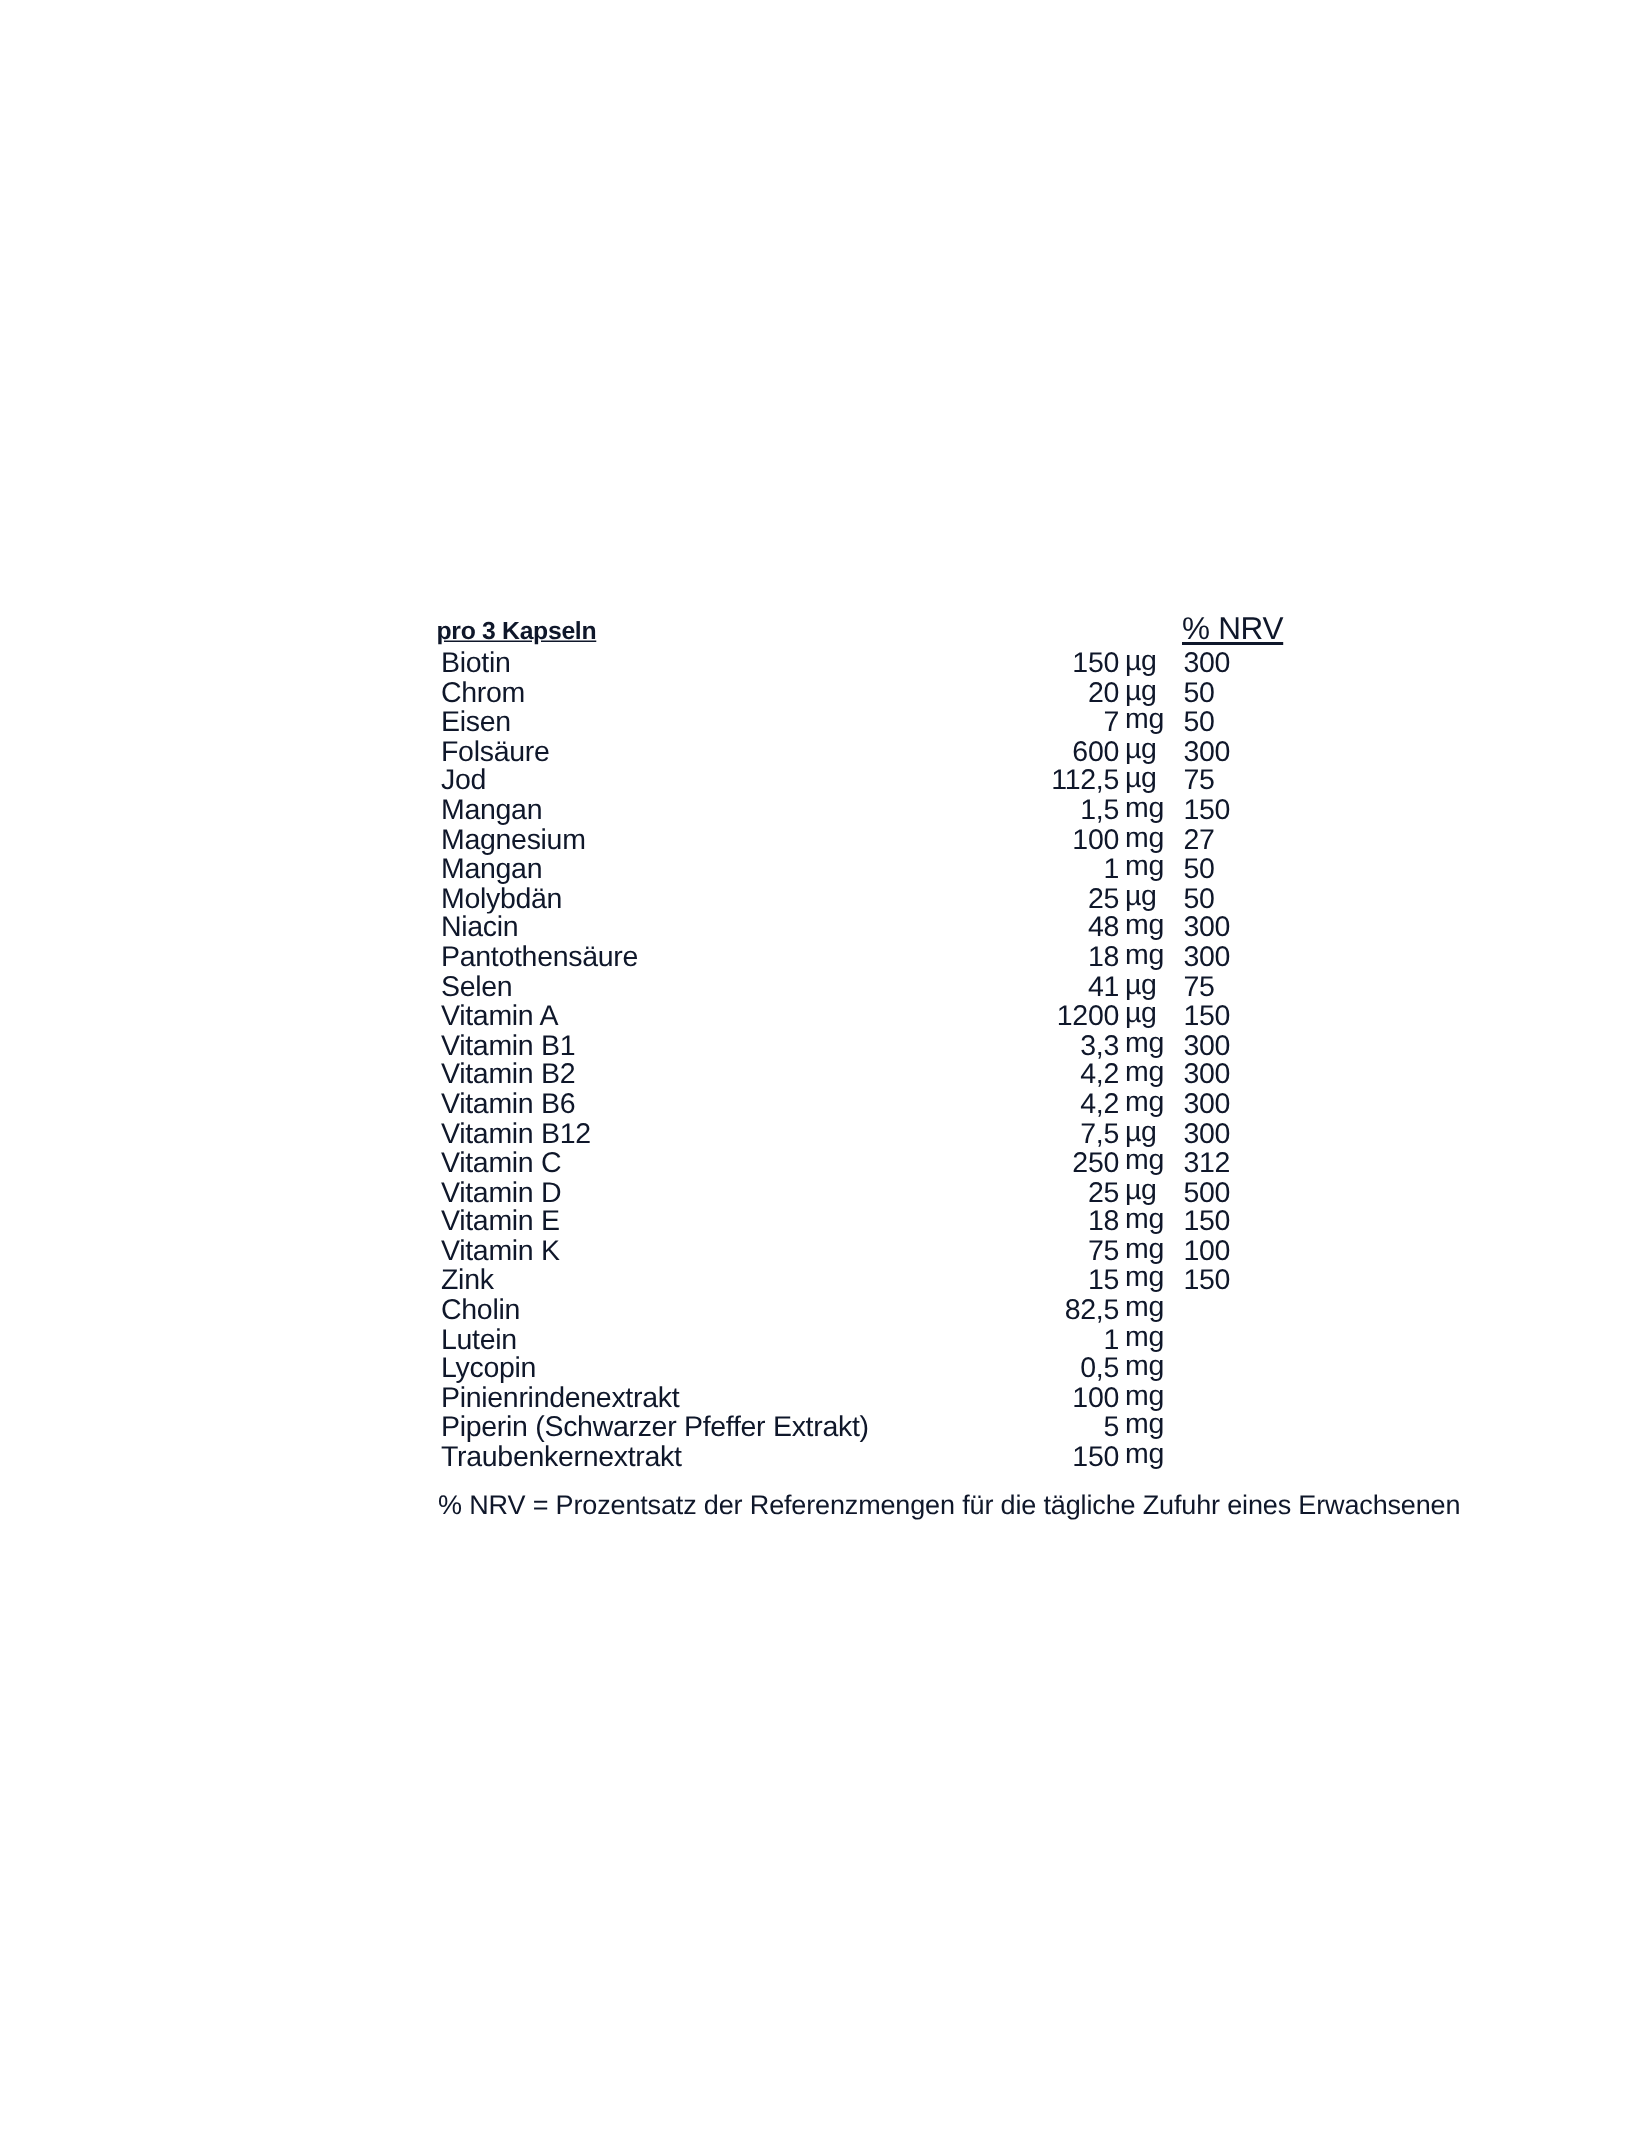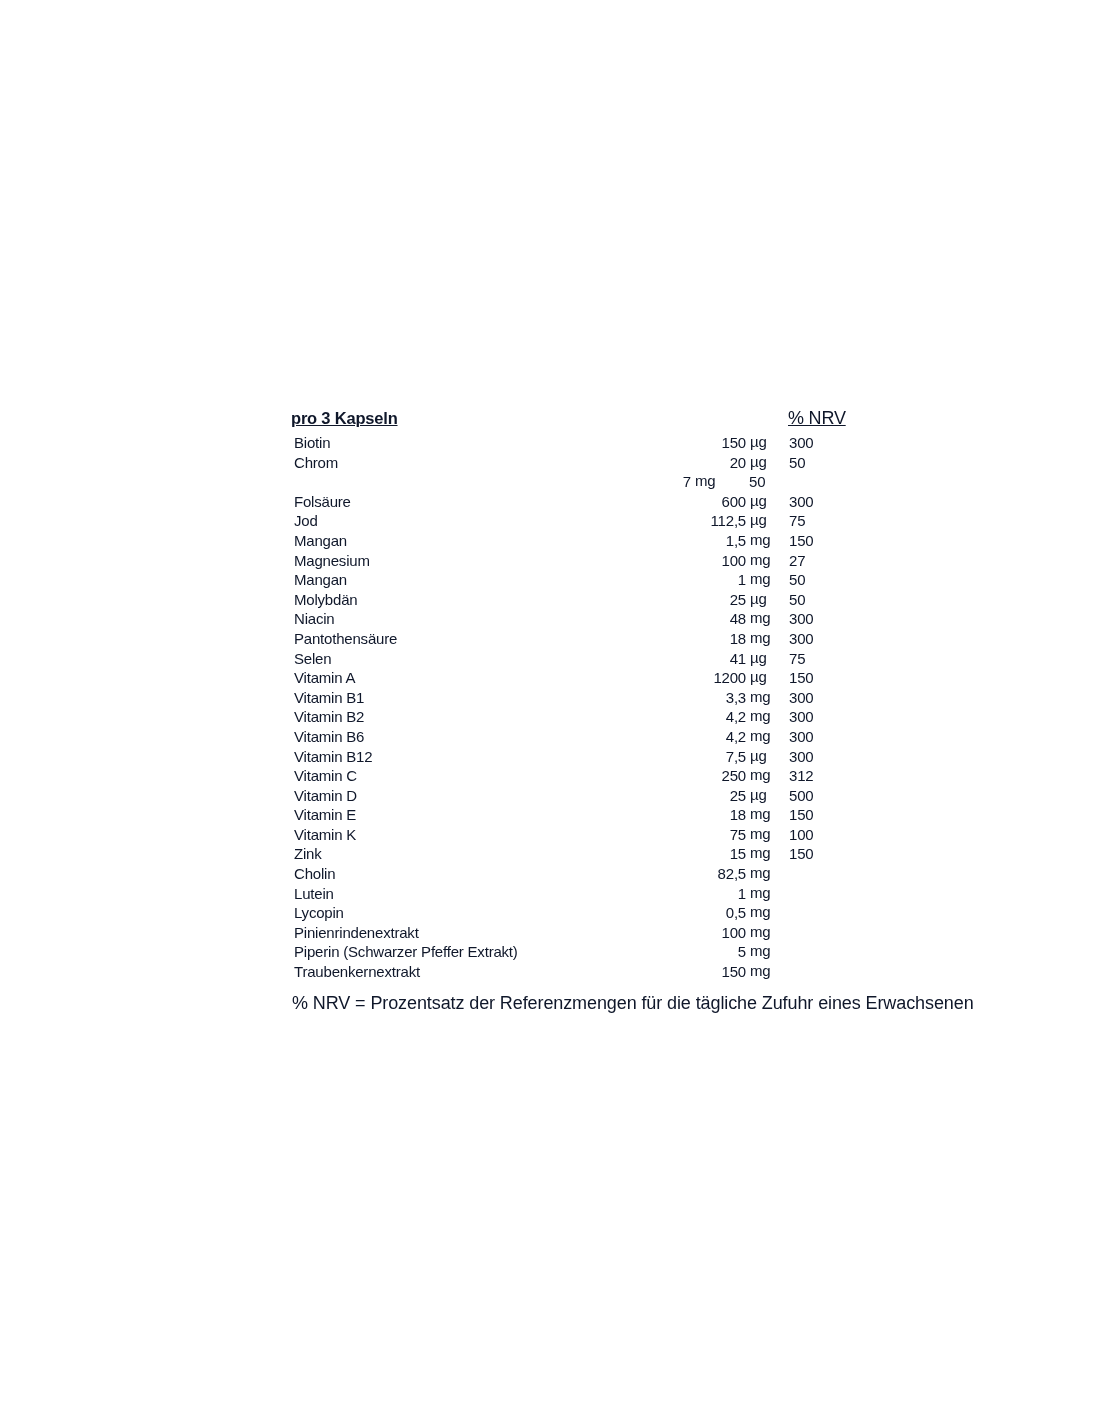--- a/index.html
+++ b/index.html
@@ -30,35 +30,35 @@
   }
   .header-title {
     font-size: 16.5px;
     font-weight: bold;
     text-decoration: underline;
     letter-spacing: -0.2px;
     white-space: nowrap;
   }
   .header-nrv {
     grid-column: 4;
-    font-size: 18px;
+    font-size: 21px;
     text-decoration: underline;
     letter-spacing: -0.2px;
     padding-left: 2px;
     white-space: nowrap;
   }
   .table-body {
     margin-top: 2px;
   }
   .nutrient-row {
     display: grid;
     grid-template-columns: 400px 55px 40px 51px;
     height: 19.6px;
     line-height: 19.6px;
-    font-size: 15px;
+    font-size: 19px;
     letter-spacing: -0.2px;
   }
   .cell-name {
     padding-left: 3px;
     white-space: nowrap;
     overflow: hidden;
   }
   .cell-amount {
     text-align: right;
     white-space: nowrap;
@@ -103,20 +103,21 @@
       </div>
 
       <div class="nutrient-row">
         <div class="cell-name">Chrom</div>
         <div class="cell-amount">20</div>
         <div class="cell-unit"><span>µg</span></div>
         <div class="cell-nrv">50</div>
       </div>
 
       <div class="nutrient-row">
+        <div class="cell-name">Eisen</div>
         <div class="cell-amount">7</div>
         <div class="cell-unit"><span>mg</span></div>
         <div class="cell-nrv">50</div>
       </div>
 
       <div class="nutrient-row">
         <div class="cell-name">Folsäure</div>
         <div class="cell-amount">600</div>
         <div class="cell-unit"><span>µg</span></div>
         <div class="cell-nrv">300</div>

